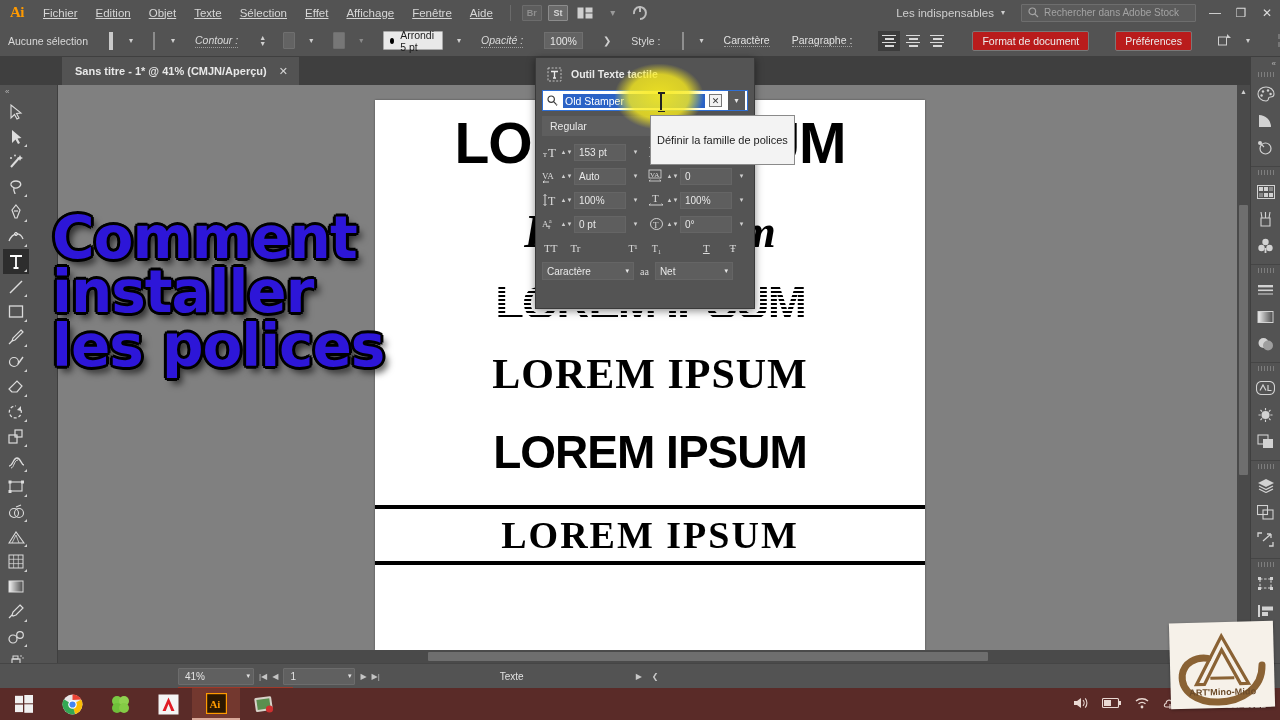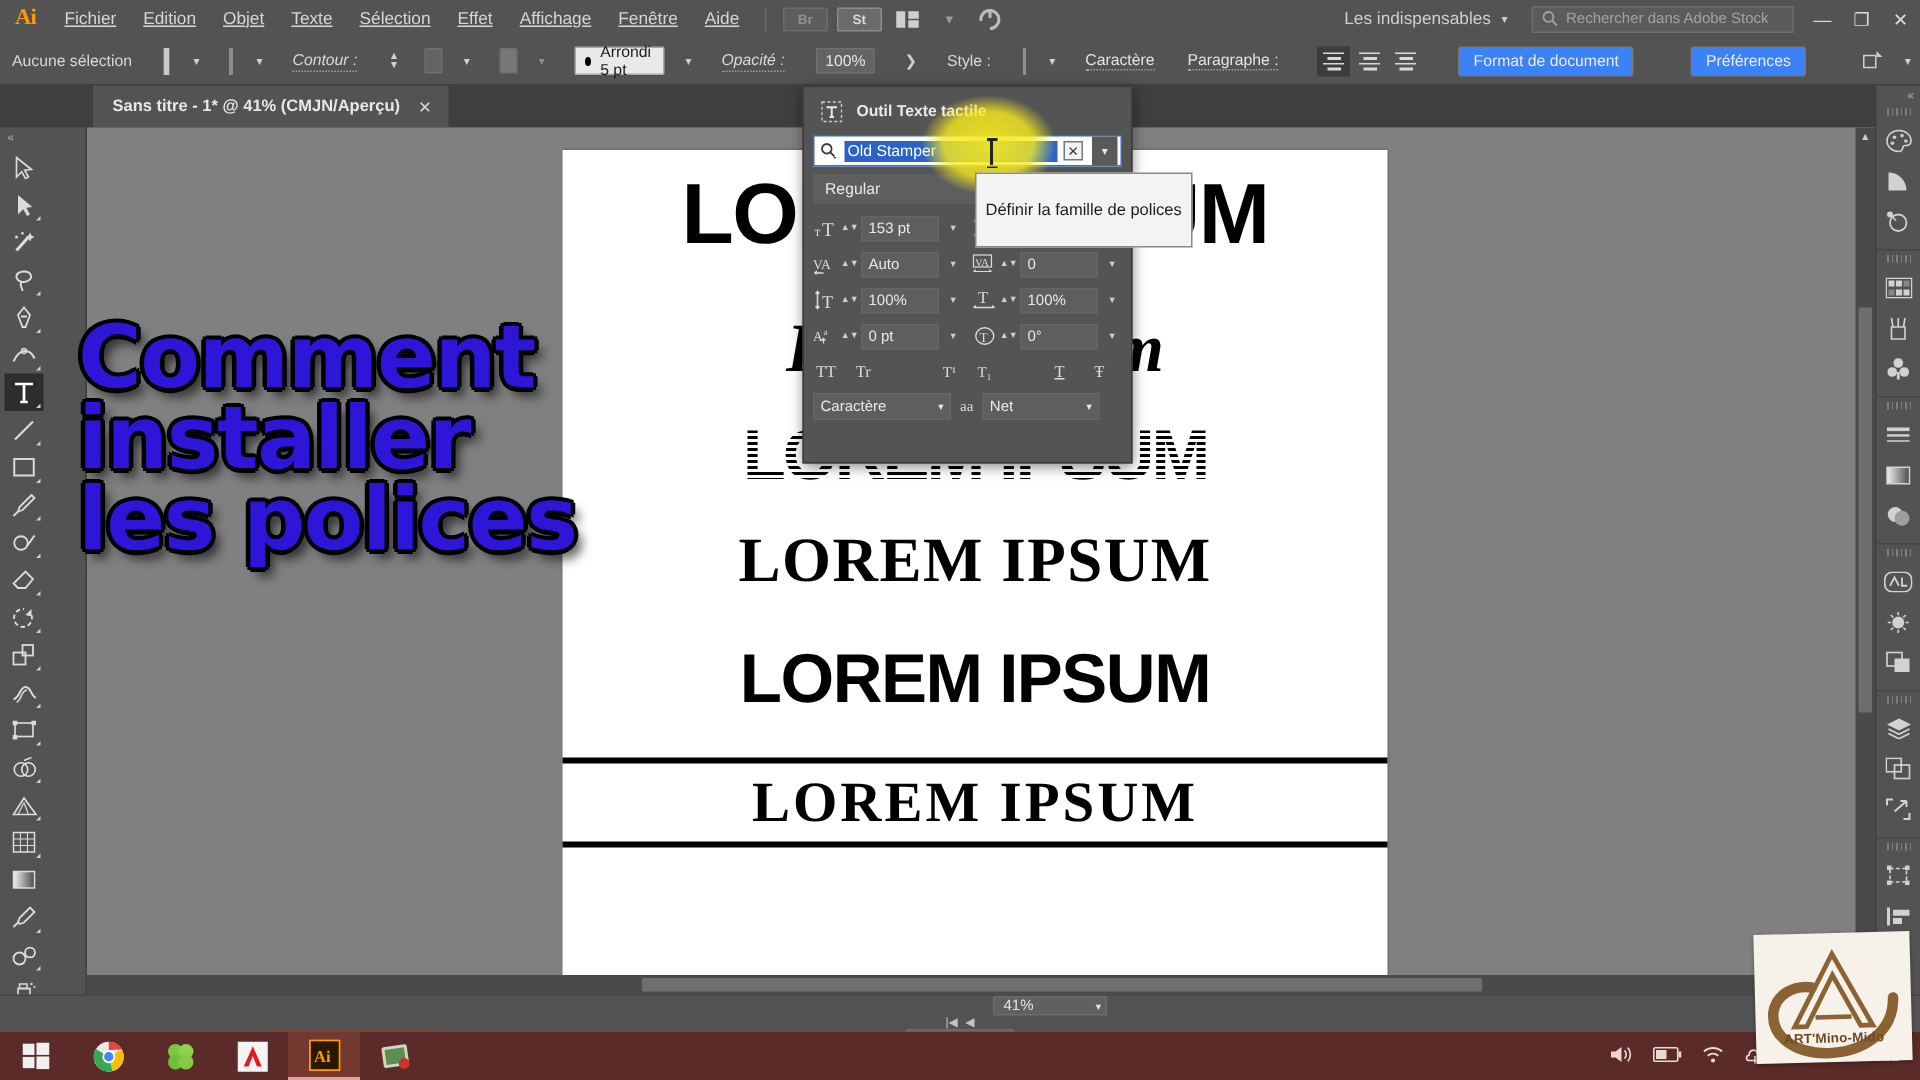--- a/index.html
+++ b/index.html
@@ -28,21 +28,21 @@
   }
   .menu-sep { width:1px; height:16px; background:#6b6b6b; margin:0 8px; }
   .mb-icon {
     width:22px; height:18px; margin:0 3px; display:flex;
     align-items:center; justify-content:center;
     color:#9a9a9a; font-size:10px;
   }
   .mb-icon.box {
     border:1px solid #8c8c8c; background:#6a6a6a; color:#d8d8d8;
     font-size:9px; font-weight:bold; border-radius:1px;
-    width:30px; height:16px;
+    width:20px; height:16px;
   }
   .mb-spacer { flex:1 1 auto; }
   .workspace-pill {
     color:#cfcfcf; font-size:11.5px; display:flex; align-items:center; gap:7px;
     padding:0 10px; white-space:nowrap;
   }
   .stock-search {
     width:175px; height:18px; border:1px solid #6e6e6e; background:#5b5b5b;
     display:flex; align-items:center; gap:5px; padding:0 6px; margin:0 6px;
     border-radius:1px;
@@ -104,23 +104,23 @@
   }
   .cb-link { color:#e2e2e2; font-size:10.5px; border-bottom:1px dotted #a0a0a0; margin-right:8px; white-space:nowrap; }
   .align-grp { display:flex; gap:2px; margin-right:10px; margin-left:4px; }
   .align-btn {
     width:22px; height:20px; display:flex; flex-direction:column;
     align-items:center; justify-content:center; gap:2px; background:transparent;
   }
   .align-btn.active { background:#3c3c3c; }
   .align-btn i { display:block; height:1.5px; background:#d9d9d9; }
   .btn-pill {
-    height:20px; background:#3b82f6; border:1px solid #787878; border-radius:2px;
+    height:20px; background:#b91c1c; border:1px solid #787878; border-radius:2px;
     color:#ececec; font-size:10.5px; display:flex; align-items:center;
-    padding:0 9px; margin-right:24px; white-space:nowrap;
+    padding:0 9px; margin-right:12px; white-space:nowrap;
   }
   .cb-icon { width:20px; height:20px; display:flex; align-items:center; justify-content:center; color:#cfcfcf; font-size:11px; }
 
   
   .tabbar {
     position:absolute; left:0; top:57px; width:1280px; height:28px; background:#3f3f3f;
   }
   .tab {
     position:absolute; left:62px; top:0; height:28px; background:#535353;
     display:flex; align-items:center; gap:12px; padding:0 11px 0 13px;
@@ -248,21 +248,21 @@
   }
   .rd-collapse { height:12px; width:100%; display:flex; justify-content:flex-end; padding-right:4px; align-items:center; color:#b5b5b5; font-size:8px; }
   .rd-group { width:100%; display:flex; flex-direction:column; align-items:center; padding:3px 0 5px 0; border-bottom:1px solid #454545; }
   .rd-grip { width:16px; height:5px; margin-bottom:3px;
              background:repeating-linear-gradient(90deg,#7e7e7e 0 1px, transparent 1px 3px); }
   .rd-btn { width:26px; height:27px; display:flex; align-items:center; justify-content:center; color:#d2d2d2; }
 
   
   .statusbar {
     position:absolute; left:0; bottom:32px; width:1280px; height:25px; background:#535353;
-    display:flex; align-items:center; border-top:1px solid #454545;flex-direction:column;
+    display:flex; align-items:center; border-top:1px solid #454545;
   }
   .sb-left { width:58px; height:25px; }
   .sb-field {
     height:17px; background:#606060; border:1px solid #6c6c6c; color:#e4e4e4; font-size:10px;
     display:flex; align-items:center; justify-content:space-between; padding:0 3px 0 6px; border-radius:1px;
   }
   .sb-nav { display:flex; align-items:center; gap:5px; color:#c4c4c4; font-size:8px; padding:0 5px; }
   .sb-status { color:#e2e2e2; font-size:10px; margin-left:115px; }
   .sb-more { display:flex; align-items:center; gap:10px; color:#c8c8c8; font-size:8px; margin-left:112px; }
   .redbar { position:absolute; left:178px; bottom:31px; width:115px; height:2px; background:#a03a2a; }

